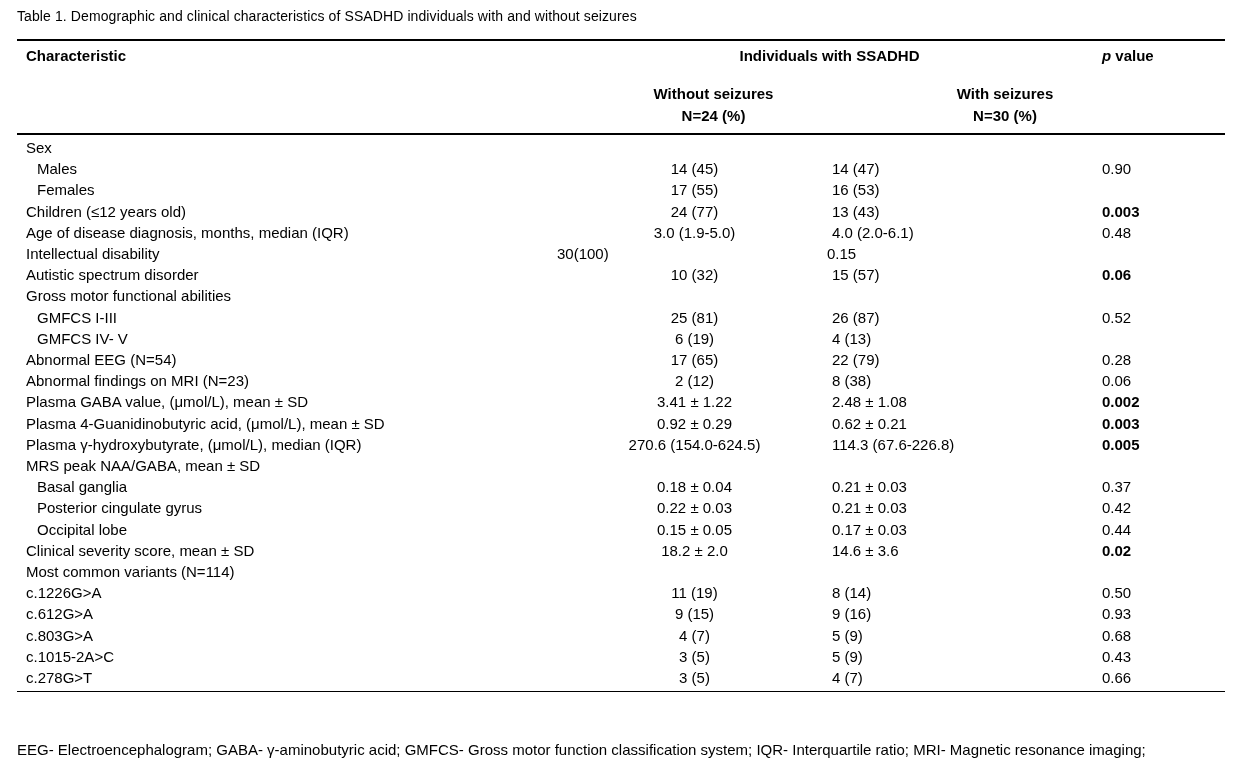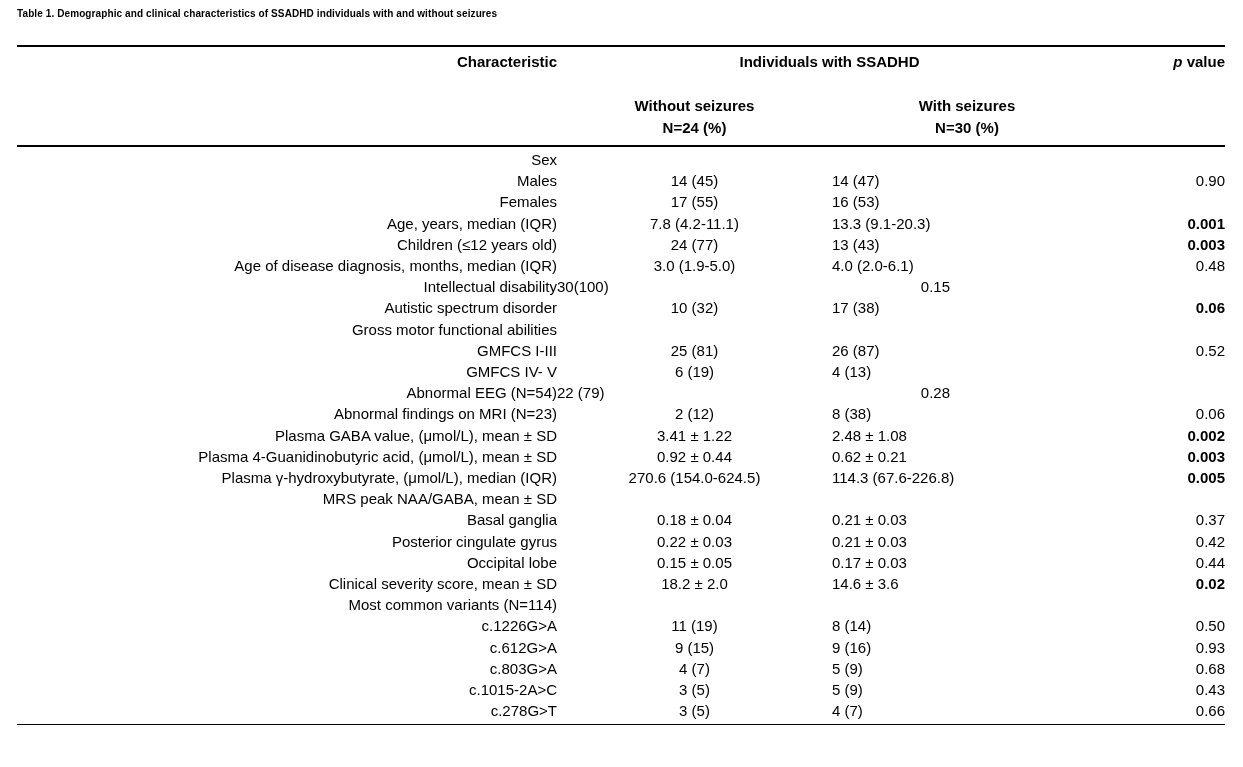--- a/index.html
+++ b/index.html
@@ -5,29 +5,29 @@
   * { margin:0; padding:0; box-sizing:border-box; }
   html,body { background:#ffffff; }
   body {
     width:1243px; height:767px;
     color:#000;
     font-family:"Liberation Sans", sans-serif;
     font-size:15px;
     overflow:hidden;
   }
   .page { padding:8px 0 0 17px; }
-  .title { font-weight:bold; font-size:10px; letter-spacing:0.1px; margin-bottom:26px; }
+  .title { font-weight:normal; font-size:14px; letter-spacing:0.1px; margin-bottom:15px; }
   .table { width:1208px; border-top:2px solid #000; }
   .thead { border-bottom:2px solid #000; padding:4px 0 6px 0; font-weight:bold; }
   .hrow { display:flex; line-height:22px; }
-  .hrow2 { margin-top:22px; text-align:center; }
-  .c1 { flex:0 0 540px; text-align:right; padding-left:9px; }
+  .hrow2 { margin-top:16px; text-align:center;gap:19px; }
+  .c1 { flex:0 0 540px; text-align:left; padding-left:9px; }
   .c2 { flex:0 0 275px; text-align:center; }
   .c3 { flex:0 0 270px; }
-  .c4 { flex:0 0 123px; text-align:right; white-space:pre; }
+  .c4 { flex:0 0 123px; text-align:left; white-space:pre; }
   .cgroup { flex:0 0 545px; text-align:center; }
   .italic { font-style:italic; }
   .tbody { padding:2px 0 3px 0; line-height:21.2px; border-bottom:1.5px solid #000; }
   .trow { display:flex; }
   .trow .c1.indent { padding-left:20px; }
   .bold { font-weight:bold; }
   .footnote { margin-top:3px; width:1214px; line-height:22px; white-space:pre-wrap; }
 </style>
 </head>
 <body>
@@ -69,46 +69,40 @@
           <div class="c3">14 (47)</div>
           <div class="c4">0.90</div>
         </div>
         <div class="trow">
           <div class="c1 indent">Females</div>
           <div class="c2">17 (55)</div>
           <div class="c3">16 (53)</div>
           <div class="c4"></div>
         </div>
         <div class="trow">
-          <div class="c1">Age, years, median (IQR)</div>
-          <div class="c2">7.8 (4.2-11.1)</div>
-          <div class="c3">13.3 (9.1-20.3)</div>
-          <div class="c4 bold">0.001</div>
-        </div>
-        <div class="trow">
           <div class="c1">Children (≤12 years old)</div>
           <div class="c2">24 (77)</div>
           <div class="c3">13 (43)</div>
           <div class="c4 bold">0.003</div>
         </div>
         <div class="trow">
           <div class="c1">Age of disease diagnosis, months, median (IQR)</div>
           <div class="c2">3.0 (1.9-5.0)</div>
           <div class="c3">4.0 (2.0-6.1)</div>
           <div class="c4">0.48</div>
         </div>
         <div class="trow">
           <div class="c1">Intellectual disability</div>
           <div class="c3">30(100)</div>
           <div class="c4">0.15</div>
         </div>
         <div class="trow">
           <div class="c1">Autistic spectrum disorder</div>
           <div class="c2">10 (32)</div>
-          <div class="c3">17 (38)</div>
+          <div class="c3">15 (57)</div>
           <div class="c4 bold">0.06</div>
         </div>
         <div class="trow">
           <div class="c1">Gross motor functional abilities</div>
           <div class="c2"></div>
           <div class="c3"></div>
           <div class="c4"></div>
         </div>
         <div class="trow">
           <div class="c1 indent">GMFCS I-III</div>
@@ -117,38 +111,39 @@
           <div class="c4">0.52</div>
         </div>
         <div class="trow">
           <div class="c1 indent">GMFCS IV- V</div>
           <div class="c2">6 (19)</div>
           <div class="c3">4 (13)</div>
           <div class="c4"></div>
         </div>
         <div class="trow">
           <div class="c1">Abnormal EEG (N=54)</div>
+          <div class="c2">17 (65)</div>
           <div class="c3">22 (79)</div>
           <div class="c4">0.28</div>
         </div>
         <div class="trow">
           <div class="c1">Abnormal findings on MRI (N=23)</div>
           <div class="c2">2 (12)</div>
           <div class="c3">8 (38)</div>
           <div class="c4">0.06</div>
         </div>
         <div class="trow">
           <div class="c1">Plasma GABA value, (μmol/L), mean ± SD</div>
           <div class="c2">3.41 ± 1.22</div>
           <div class="c3">2.48 ± 1.08</div>
           <div class="c4 bold">0.002</div>
         </div>
         <div class="trow">
           <div class="c1">Plasma 4-Guanidinobutyric acid, (μmol/L), mean ± SD</div>
-          <div class="c2">0.92 ± 0.44</div>
+          <div class="c2">0.92 ± 0.29</div>
           <div class="c3">0.62 ± 0.21</div>
           <div class="c4 bold">0.003</div>
         </div>
         <div class="trow">
           <div class="c1">Plasma γ-hydroxybutyrate, (μmol/L), median (IQR)</div>
           <div class="c2">270.6 (154.0-624.5)</div>
           <div class="c3">114.3 (67.6-226.8)</div>
           <div class="c4 bold">0.005</div>
         </div>
         <div class="trow">

